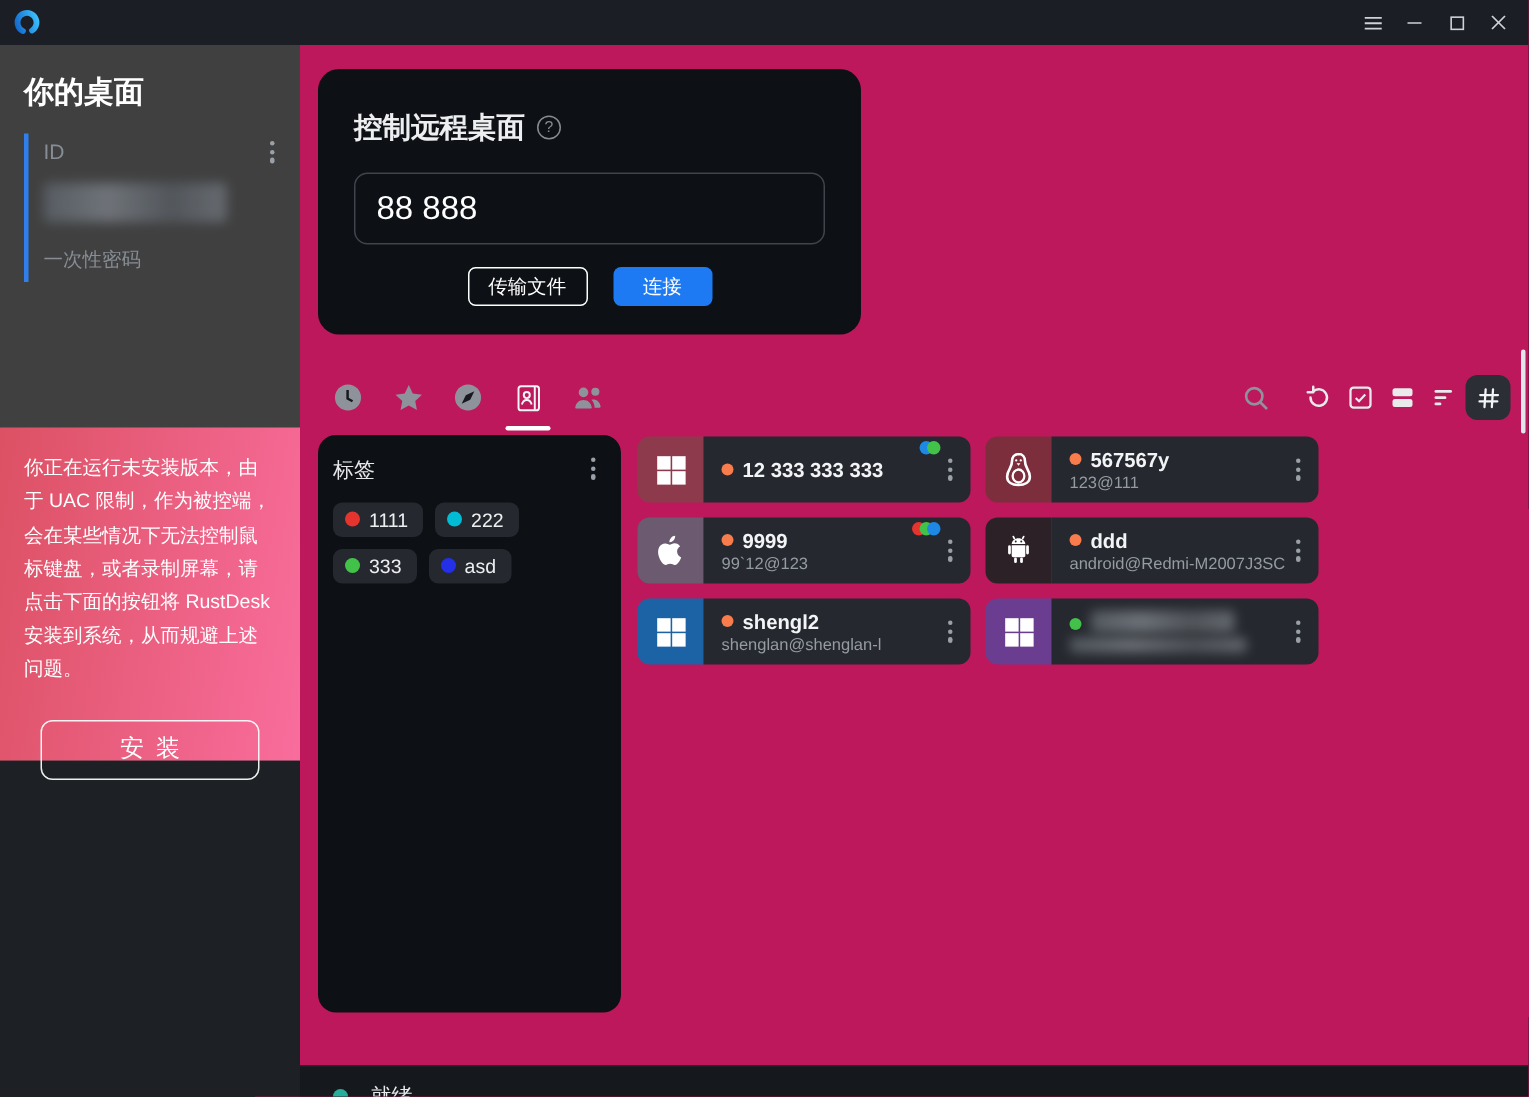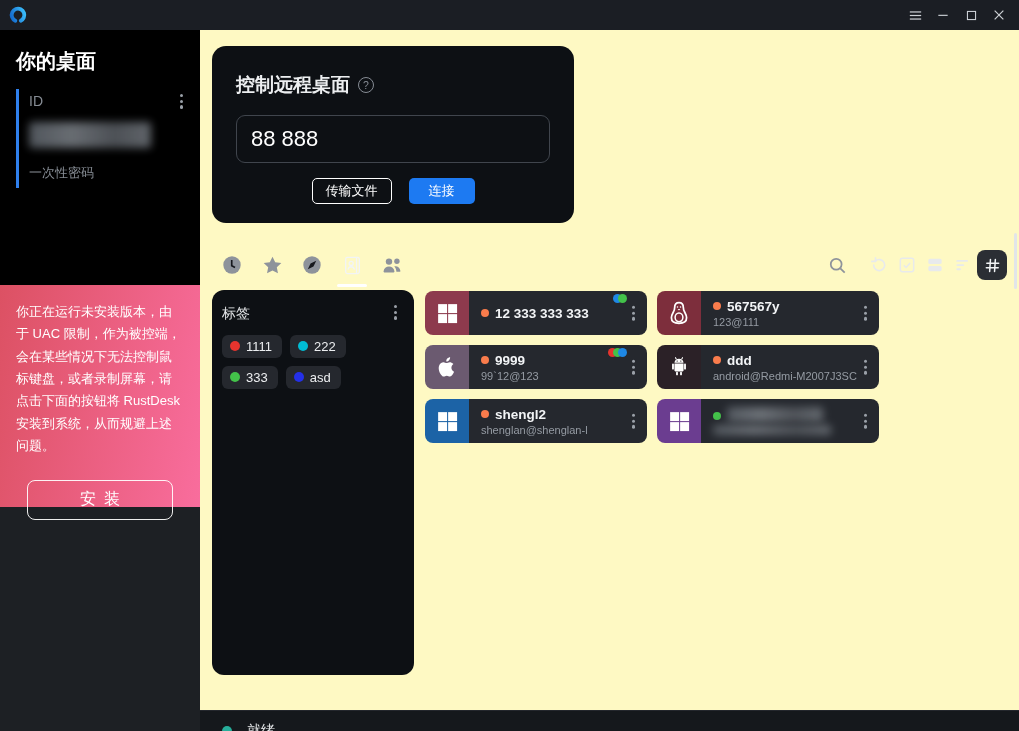--- a/index.html
+++ b/index.html
@@ -13,21 +13,21 @@
   button { background:none; border:none; cursor:pointer; font-family:inherit; }
 
   
   .titlebar { position:absolute; left:0; top:0; width:1019px; height:30px;
     background:#1b1e24; display:flex; align-items:center; padding:0 6px 0 8px; z-index:10; }
   .logo { width:20px; height:20px; }
   .win-controls { margin-left:auto; display:flex; align-items:center; }
   .win-btn { width:28px; height:28px; display:flex; align-items:center; justify-content:center; color:#cfd3d8; }
 
   
-  .sidebar { position:absolute; left:0; top:30px; width:200px; height:701px; background:#000000; }
+  .sidebar { position:absolute; left:0; top:30px; width:200px; height:701px; background:#404040; }
   .sb-bottom { position:absolute; left:0; top:477px; width:200px; height:224px; background:#1d2024; }
   .sb-title { margin:18px 16px 0; font-size:20px; font-weight:bold; color:#fff; }
   .sb-sub { margin:13px 16px 0; font-size:12.5px; line-height:1.55; color:#989ea6; }
   .id-block { margin:14px 0 0 16px; border-left:3px solid #2f80ed; padding:2px 10px 6px 10px; }
   .lbl-row { display:flex; align-items:center; }
   .sb-lbl { font-size:14px; color:#878d95; }
   .sb-lbl.small { font-size:13px; }
   .vdots { display:flex; flex-direction:column; gap:2.5px; align-items:center; padding:3px; margin-left:auto; margin-right:4px; }
   .vdots i { width:3.2px; height:3.2px; border-radius:50%; background:#9aa0a8; }
   .blur-blob { background:linear-gradient(90deg,#595f66,#74797f 35%,#55595f 70%,#6b7076); filter:blur(4px); border-radius:3px; opacity:.9; }
@@ -39,21 +39,21 @@
   .pw-icons button { padding:0; }
 
   .warning { position:absolute; left:0; top:255px; width:200px; height:222px;
     background:linear-gradient(100deg,#dc5163 0%,#f96d9d 100%); padding:16px 16px 0; }
   .warning p { font-size:13px; line-height:1.72; color:#fff; }
   .install-btn { display:block; margin:22px auto 0; width:146px; height:40px;
     border:1px solid rgba(255,255,255,.92); border-radius:8px; color:#fff;
     font-size:16px; letter-spacing:8px; text-indent:8px; }
 
   
-  .main { position:absolute; left:200px; top:30px; width:819px; height:701px; background:#fef9c3; }
+  .main { position:absolute; left:200px; top:30px; width:819px; height:701px; background:#be185d; }
 
   .connect-card { position:absolute; left:12px; top:16px; width:362px; height:177px;
     background:#0d1014; border-radius:14px; padding:26px 24px 0; }
   .connect-hd { display:flex; align-items:center; gap:8px; }
   .connect-title { font-size:19px; font-weight:bold; color:#eceef0; }
   .help-circle { width:16px; height:16px; border:1.4px solid #868c94; border-radius:50%;
     color:#868c94; font-size:10.5px; display:flex; align-items:center; justify-content:center; }
   .id-input { margin-top:17px; width:314px; height:48px; background:transparent;
     border:1px solid #40454d; border-radius:9px; color:#fff; font-size:22px;
     padding:0 14px; font-family:inherit; outline:none; }

